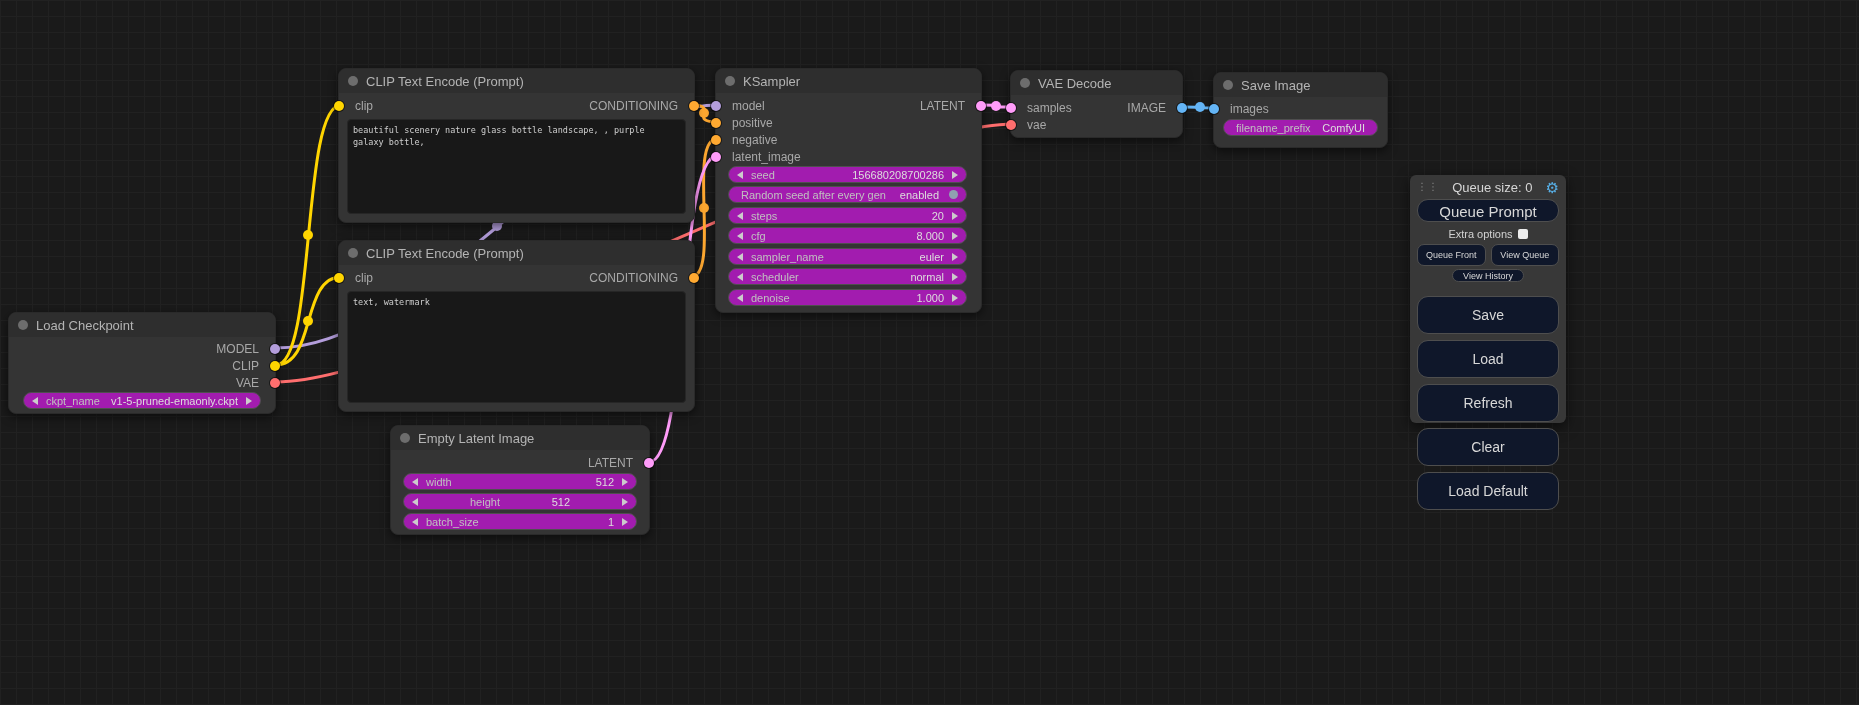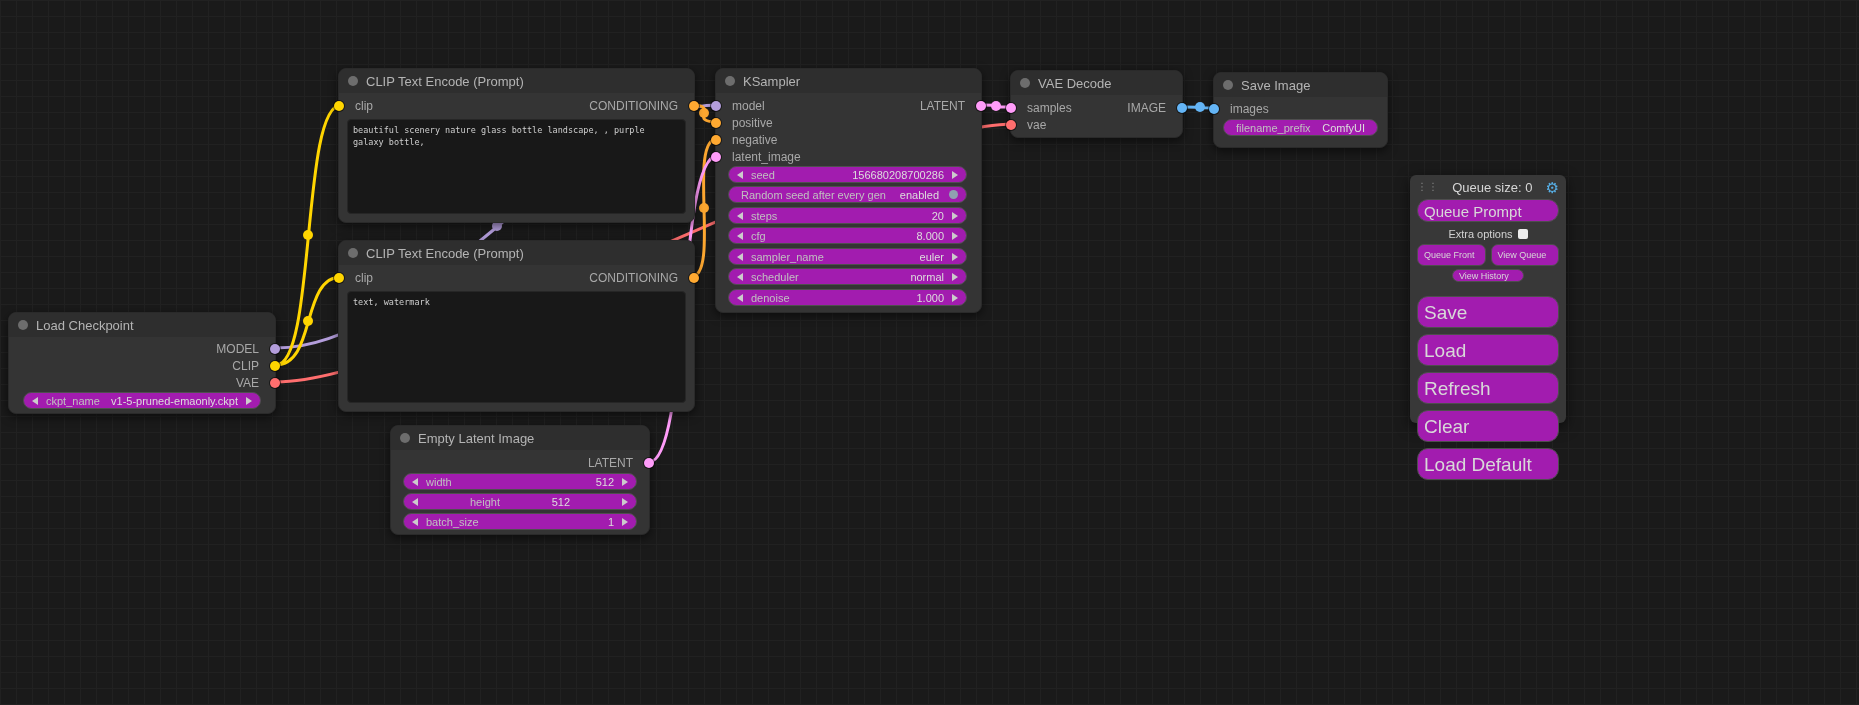--- a/index.html
+++ b/index.html
@@ -63,24 +63,24 @@
   .menu {
     position:absolute; left:1410px; top:175px; width:156px; height:248px; z-index:3;
     background:#383838; border-radius:6px; box-shadow:0 4px 14px rgba(0,0,0,.6);
     padding:4px 7px; box-sizing:border-box; color:#ddd;
   }
   .mheader { display:flex; align-items:center; height:16px; }
   .dragdots { color:#858585; font-size:10px; letter-spacing:1px; line-height:10px; }
   .qsize { flex:1; text-align:center; font-size:13px; color:#d6d6d6; }
   .gear { color:#57afe6; font-size:15px; line-height:15px; }
   .mbtn {
-    display:block; width:100%; background:#a21caf; border:1px solid #4e4e4e; border-radius:11px;
-    color:#d8d8d8; font-family:inherit; text-align:left; box-sizing:border-box; cursor:pointer;
-  }
-  .mbtn.big { height:32px; font-size:19px; line-height:19px; margin-top:6px; }
+    display:block; width:100%; background:#0f172a; border:1px solid #4e4e4e; border-radius:11px;
+    color:#d8d8d8; font-family:inherit; text-align:center; box-sizing:border-box; cursor:pointer;
+  }
+  .mbtn.big { height:38px; font-size:14px; line-height:19px; margin-top:6px; }
   .mbtn.qp  { height:23px; font-size:15px; line-height:21px; margin-top:4px; }
   .extrarow { display:flex; align-items:center; justify-content:center; gap:5px;
               height:14px; margin-top:5px; font-size:11px; color:#d2d2d2; }
   .checkbox { width:10px; height:10px; background:#ececec; border-radius:2px; }
   .smallrow { display:flex; gap:5px; margin-top:3px; }
   .mbtn.small { height:22px; font-size:9px; line-height:11px; border-radius:7px; flex:1; width:auto; }
   .mbtn.hist { height:13px; font-size:9px; line-height:11px; border-radius:7px; width:72px; margin:3px auto 0; }
   .gap { margin-top:14px !important; }
 </style>
 </head>

